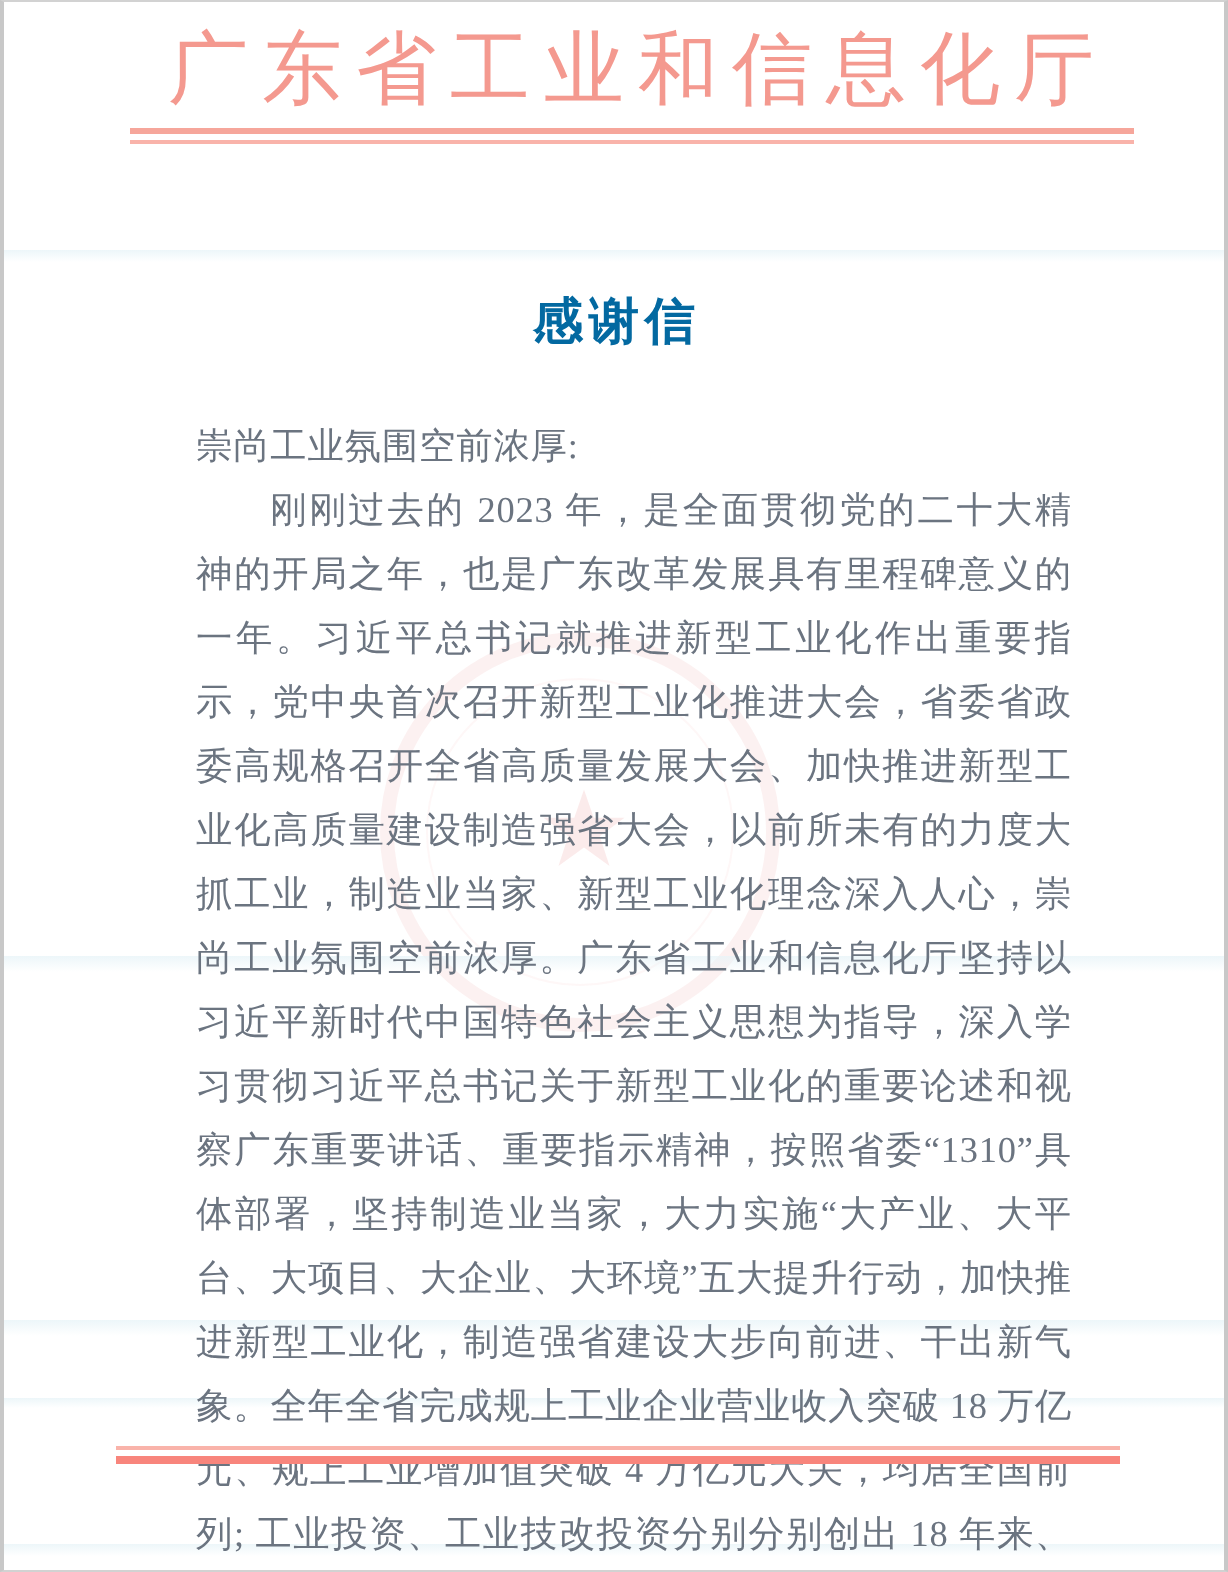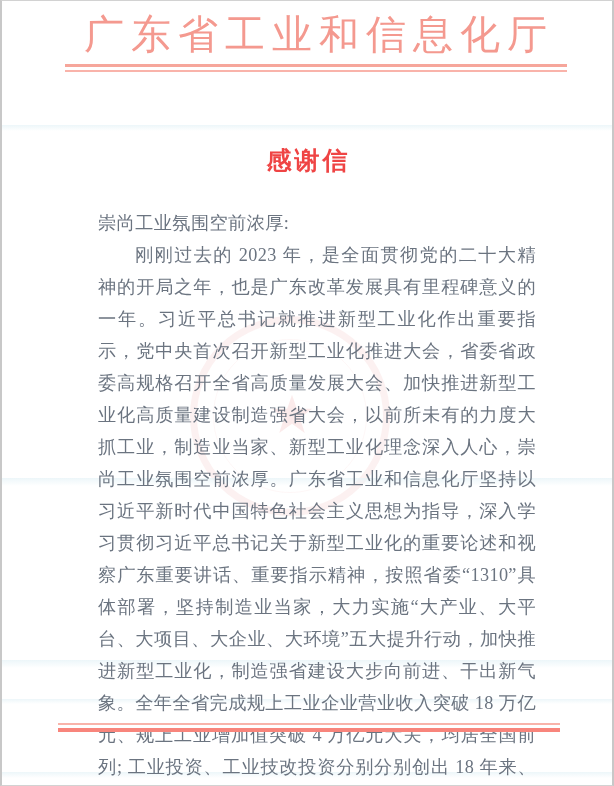--- a/index.html
+++ b/index.html
@@ -116,21 +116,21 @@
   
   #doc-title {
     position: relative;
     z-index: 2;
     margin-top: 72px;
     text-align: center;
     font-family: "Liberation Serif", "DejaVu Serif", serif;
     font-size: 25px;
     font-weight: bold;
     letter-spacing: 3px;
-    color: #ef4444;
+    color: #0369a1;
     text-indent: 3px;
   }
 
   
   #letter-body {
     position: relative;
     z-index: 2;
     margin: 30px 76px 0 96px;
     color: #6b7480;
     font-size: 18.2px;

